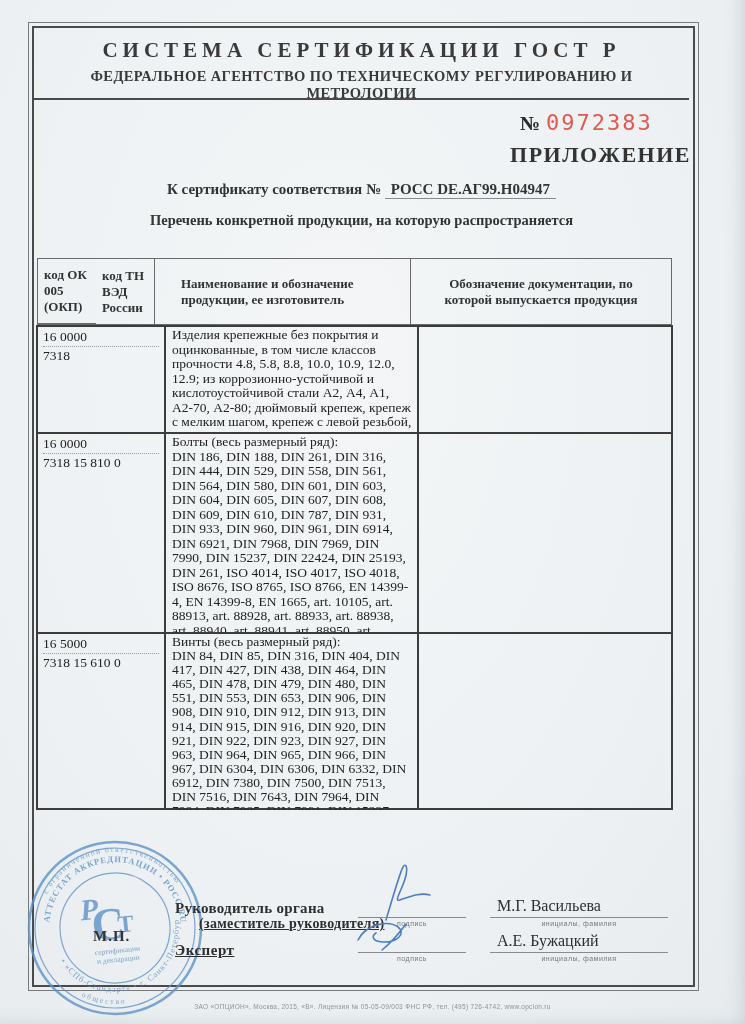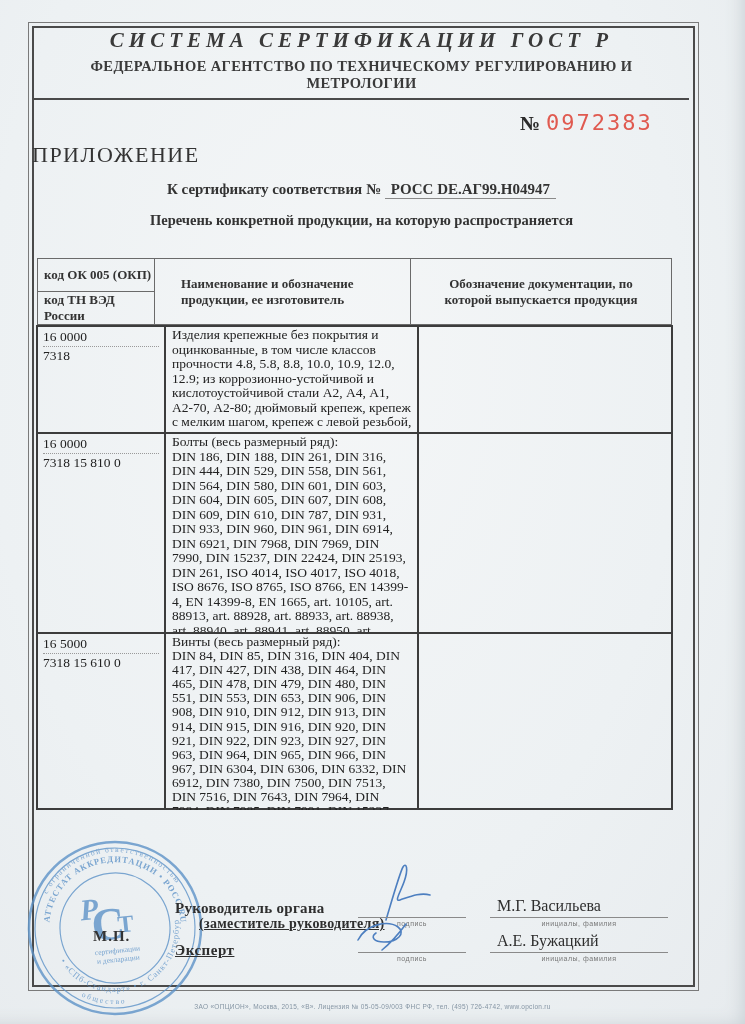--- a/index.html
+++ b/index.html
@@ -20,57 +20,58 @@
   .frame-inner{
     position:absolute;left:32px;top:26px;width:659px;height:957px;
     border:2px solid #4a4a4a;
   }
   .header-box{
     position:absolute;left:34px;top:28px;width:655px;height:70px;
     border-bottom:2px solid #4a4a4a;
     text-align:center;
   }
   .header-title{
-    font-size:21px;font-weight:bold;letter-spacing:5px;color:#3a3a3a;font-style:italic;
+    margin-top:10px;
+    font-size:21px;font-weight:bold;letter-spacing:5px;color:#3a3a3a;
   }
   .header-subtitle{
     margin-top:5px;
     font-size:14.5px;font-weight:bold;letter-spacing:0.4px;color:#3a3a3a;
   }
   .serial{
     position:absolute;left:520px;top:110px;width:170px;
     display:flex;align-items:baseline;gap:6px;
   }
   .serial-prefix{font-size:20px;font-weight:bold;color:#2b2b2b;}
   .serial-number{
     font-family:"DejaVu Sans Mono", monospace;
     font-size:22px;letter-spacing:2px;color:#e05a50;
   }
   .doc-title{
     position:absolute;left:32px;top:142px;width:659px;
-    text-align:left;font-size:22px;font-weight:normal;letter-spacing:1.5px;color:#333;
+    text-align:right;font-size:22px;font-weight:bold;letter-spacing:1.5px;color:#333;
   }
   .cert-line{
     position:absolute;left:32px;top:181px;width:659px;
     text-align:center;font-size:15px;font-weight:bold;color:#333;
   }
   .cert-number{
     font-weight:bold;border-bottom:1px solid #8a8a8a;padding:0 6px 1px 6px;text-align:center;
   }
   .notice{
     position:absolute;left:32px;top:210px;width:659px;
     text-align:center;font-size:14.5px;font-weight:bold;line-height:21px;color:#333;
   }
   
   .tbl-header{
     position:absolute;left:37px;top:258px;width:635px;height:67px;
     display:flex;border:1px solid #6a6a6a;box-sizing:border-box;
     font-size:13px;font-weight:bold;color:#333;
   }
-  .th-col1{width:117px;border-right:1px solid #6a6a6a;display:flex;flex-direction:column;box-sizing:border-box;}
+  .th-col1{width:117px;border-right:1px solid #6a6a6a;display:flex;box-sizing:border-box;}
   .th-col1 > div{flex:1;display:flex;align-items:center;padding-left:6px;}
   .th-col1 > div:first-child{border-bottom:1px solid #6a6a6a;}
   .th-col2{width:256px;border-right:1px solid #6a6a6a;display:flex;align-items:center;justify-content:center;text-align:left;padding:0 26px;box-sizing:border-box;}
   .th-col3{flex:1;display:flex;align-items:center;justify-content:center;text-align:center;padding:0 22px;box-sizing:border-box;}
   
   .tbl-body{
     position:absolute;left:36px;top:325px;width:637px;height:485px;
     border:2px solid #3c3c3c;box-sizing:border-box;
     font-size:13.5px;color:#222;
   }

